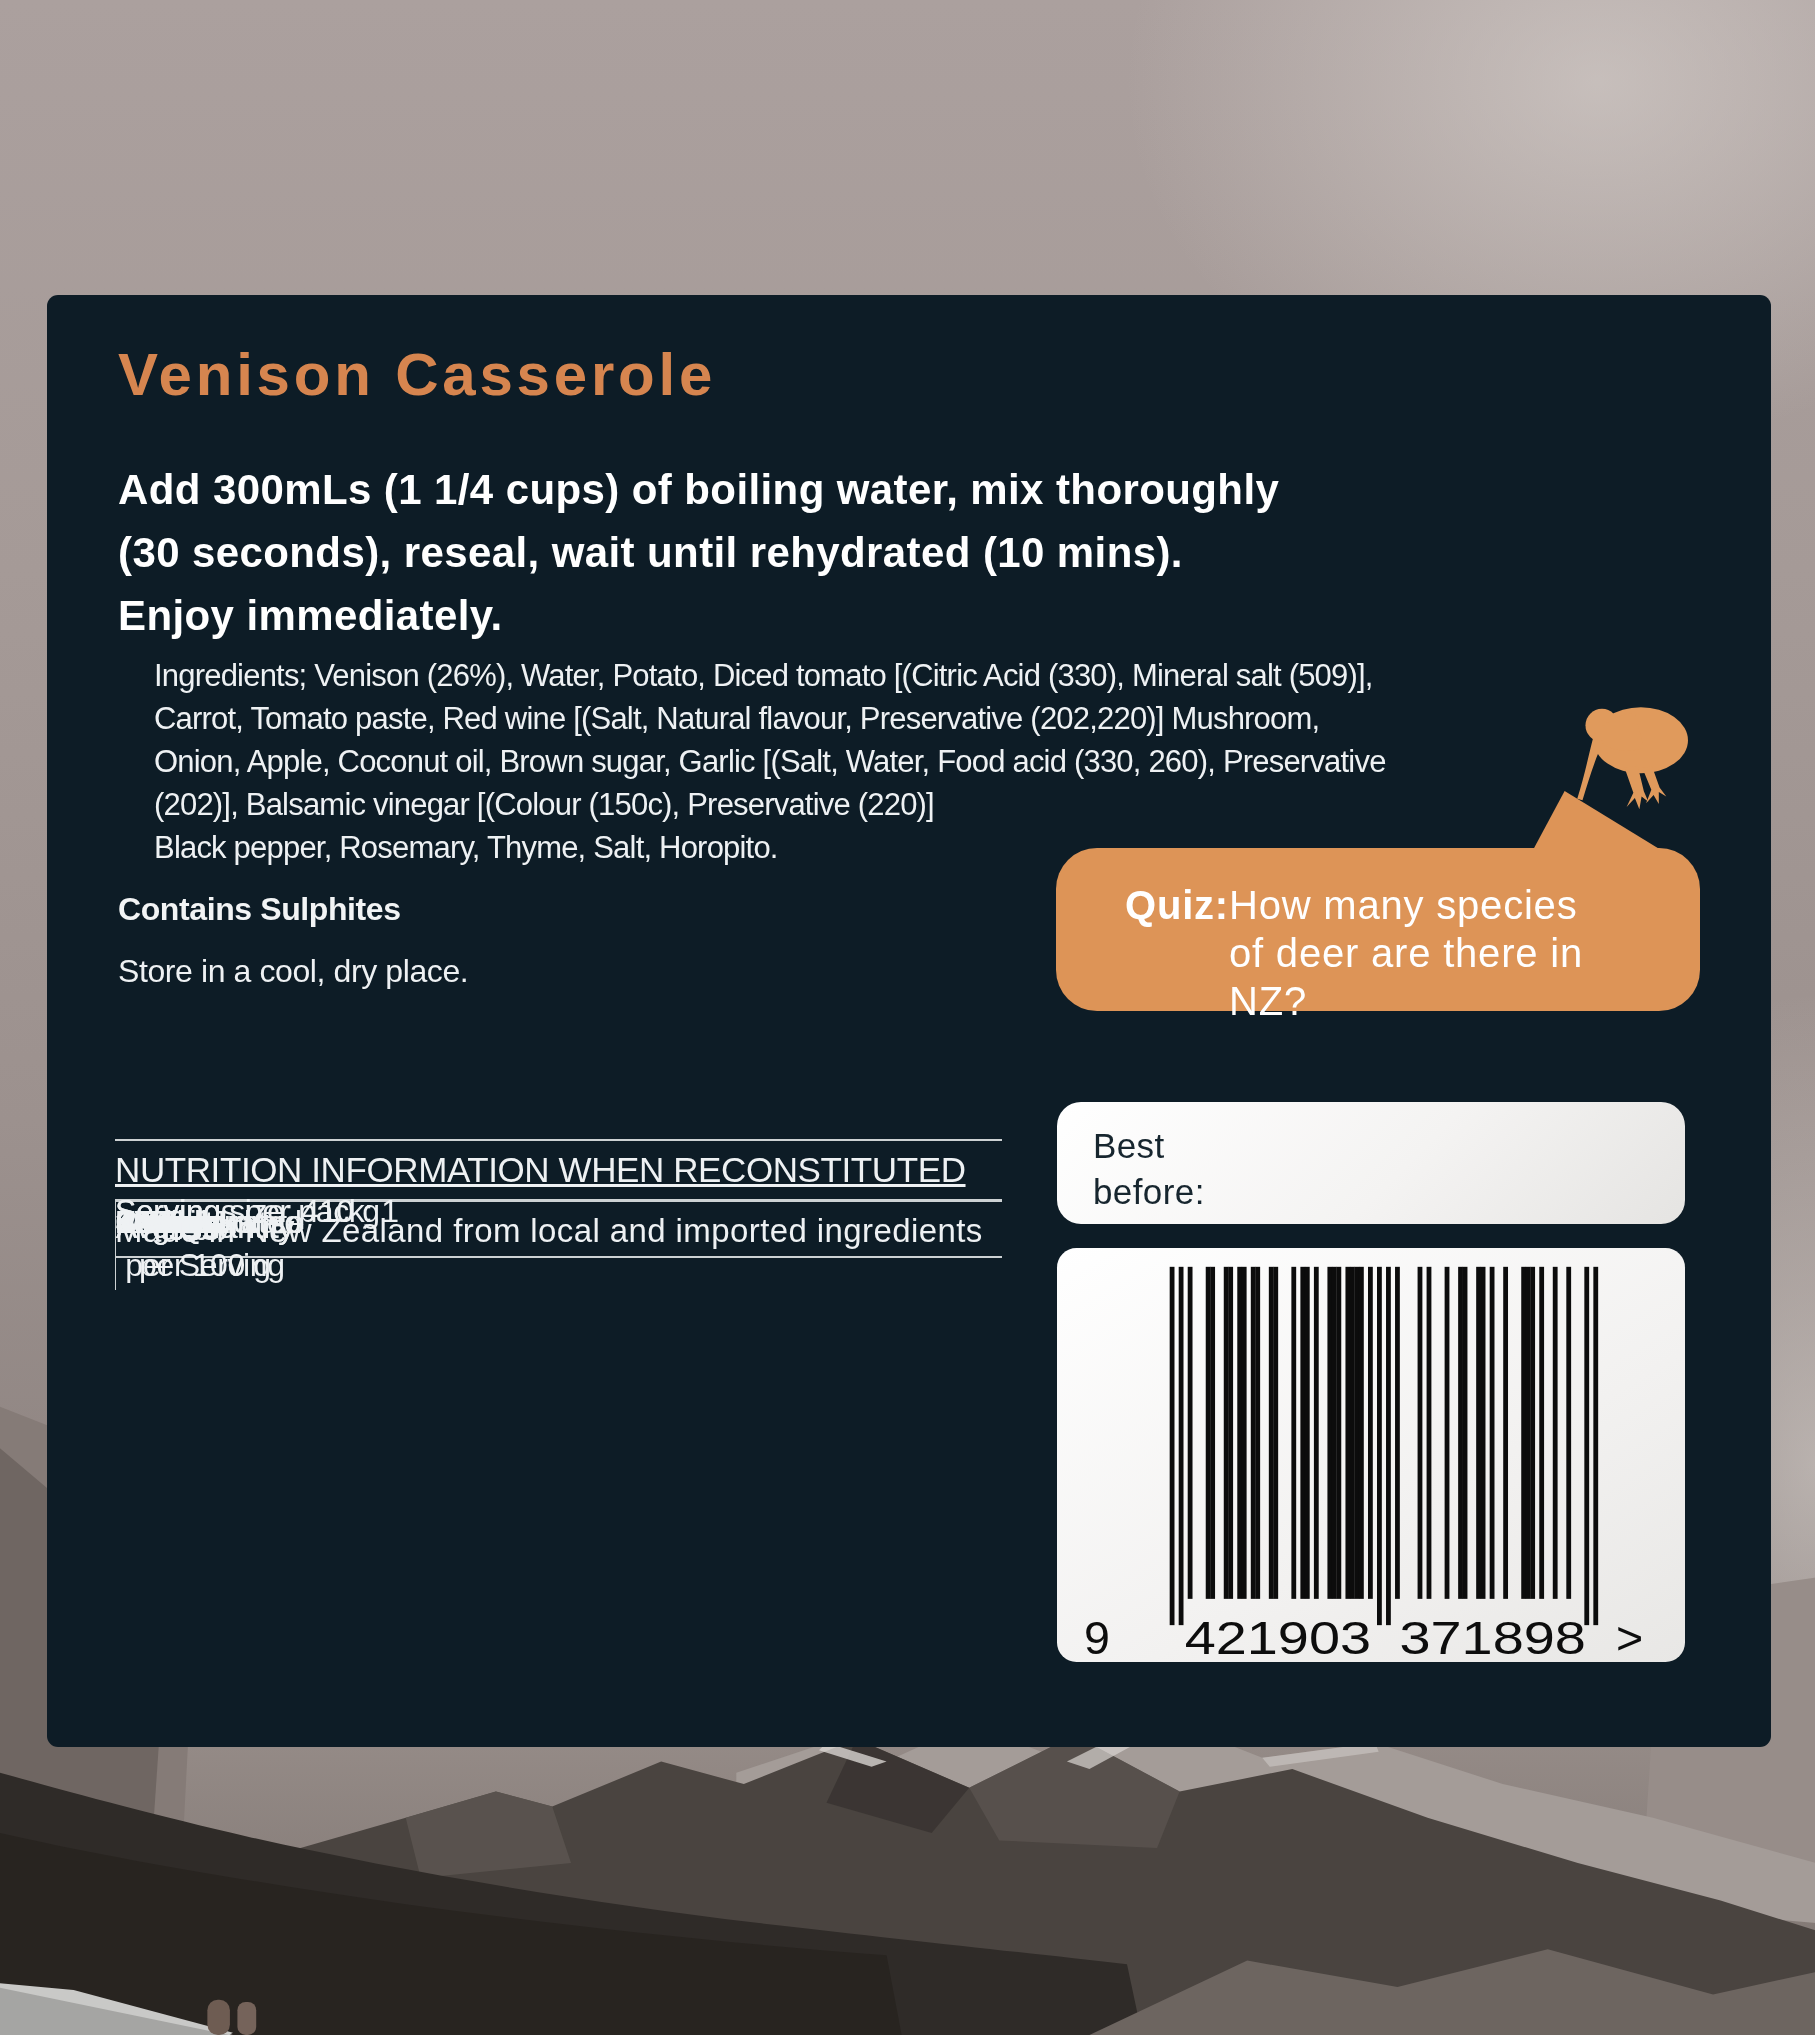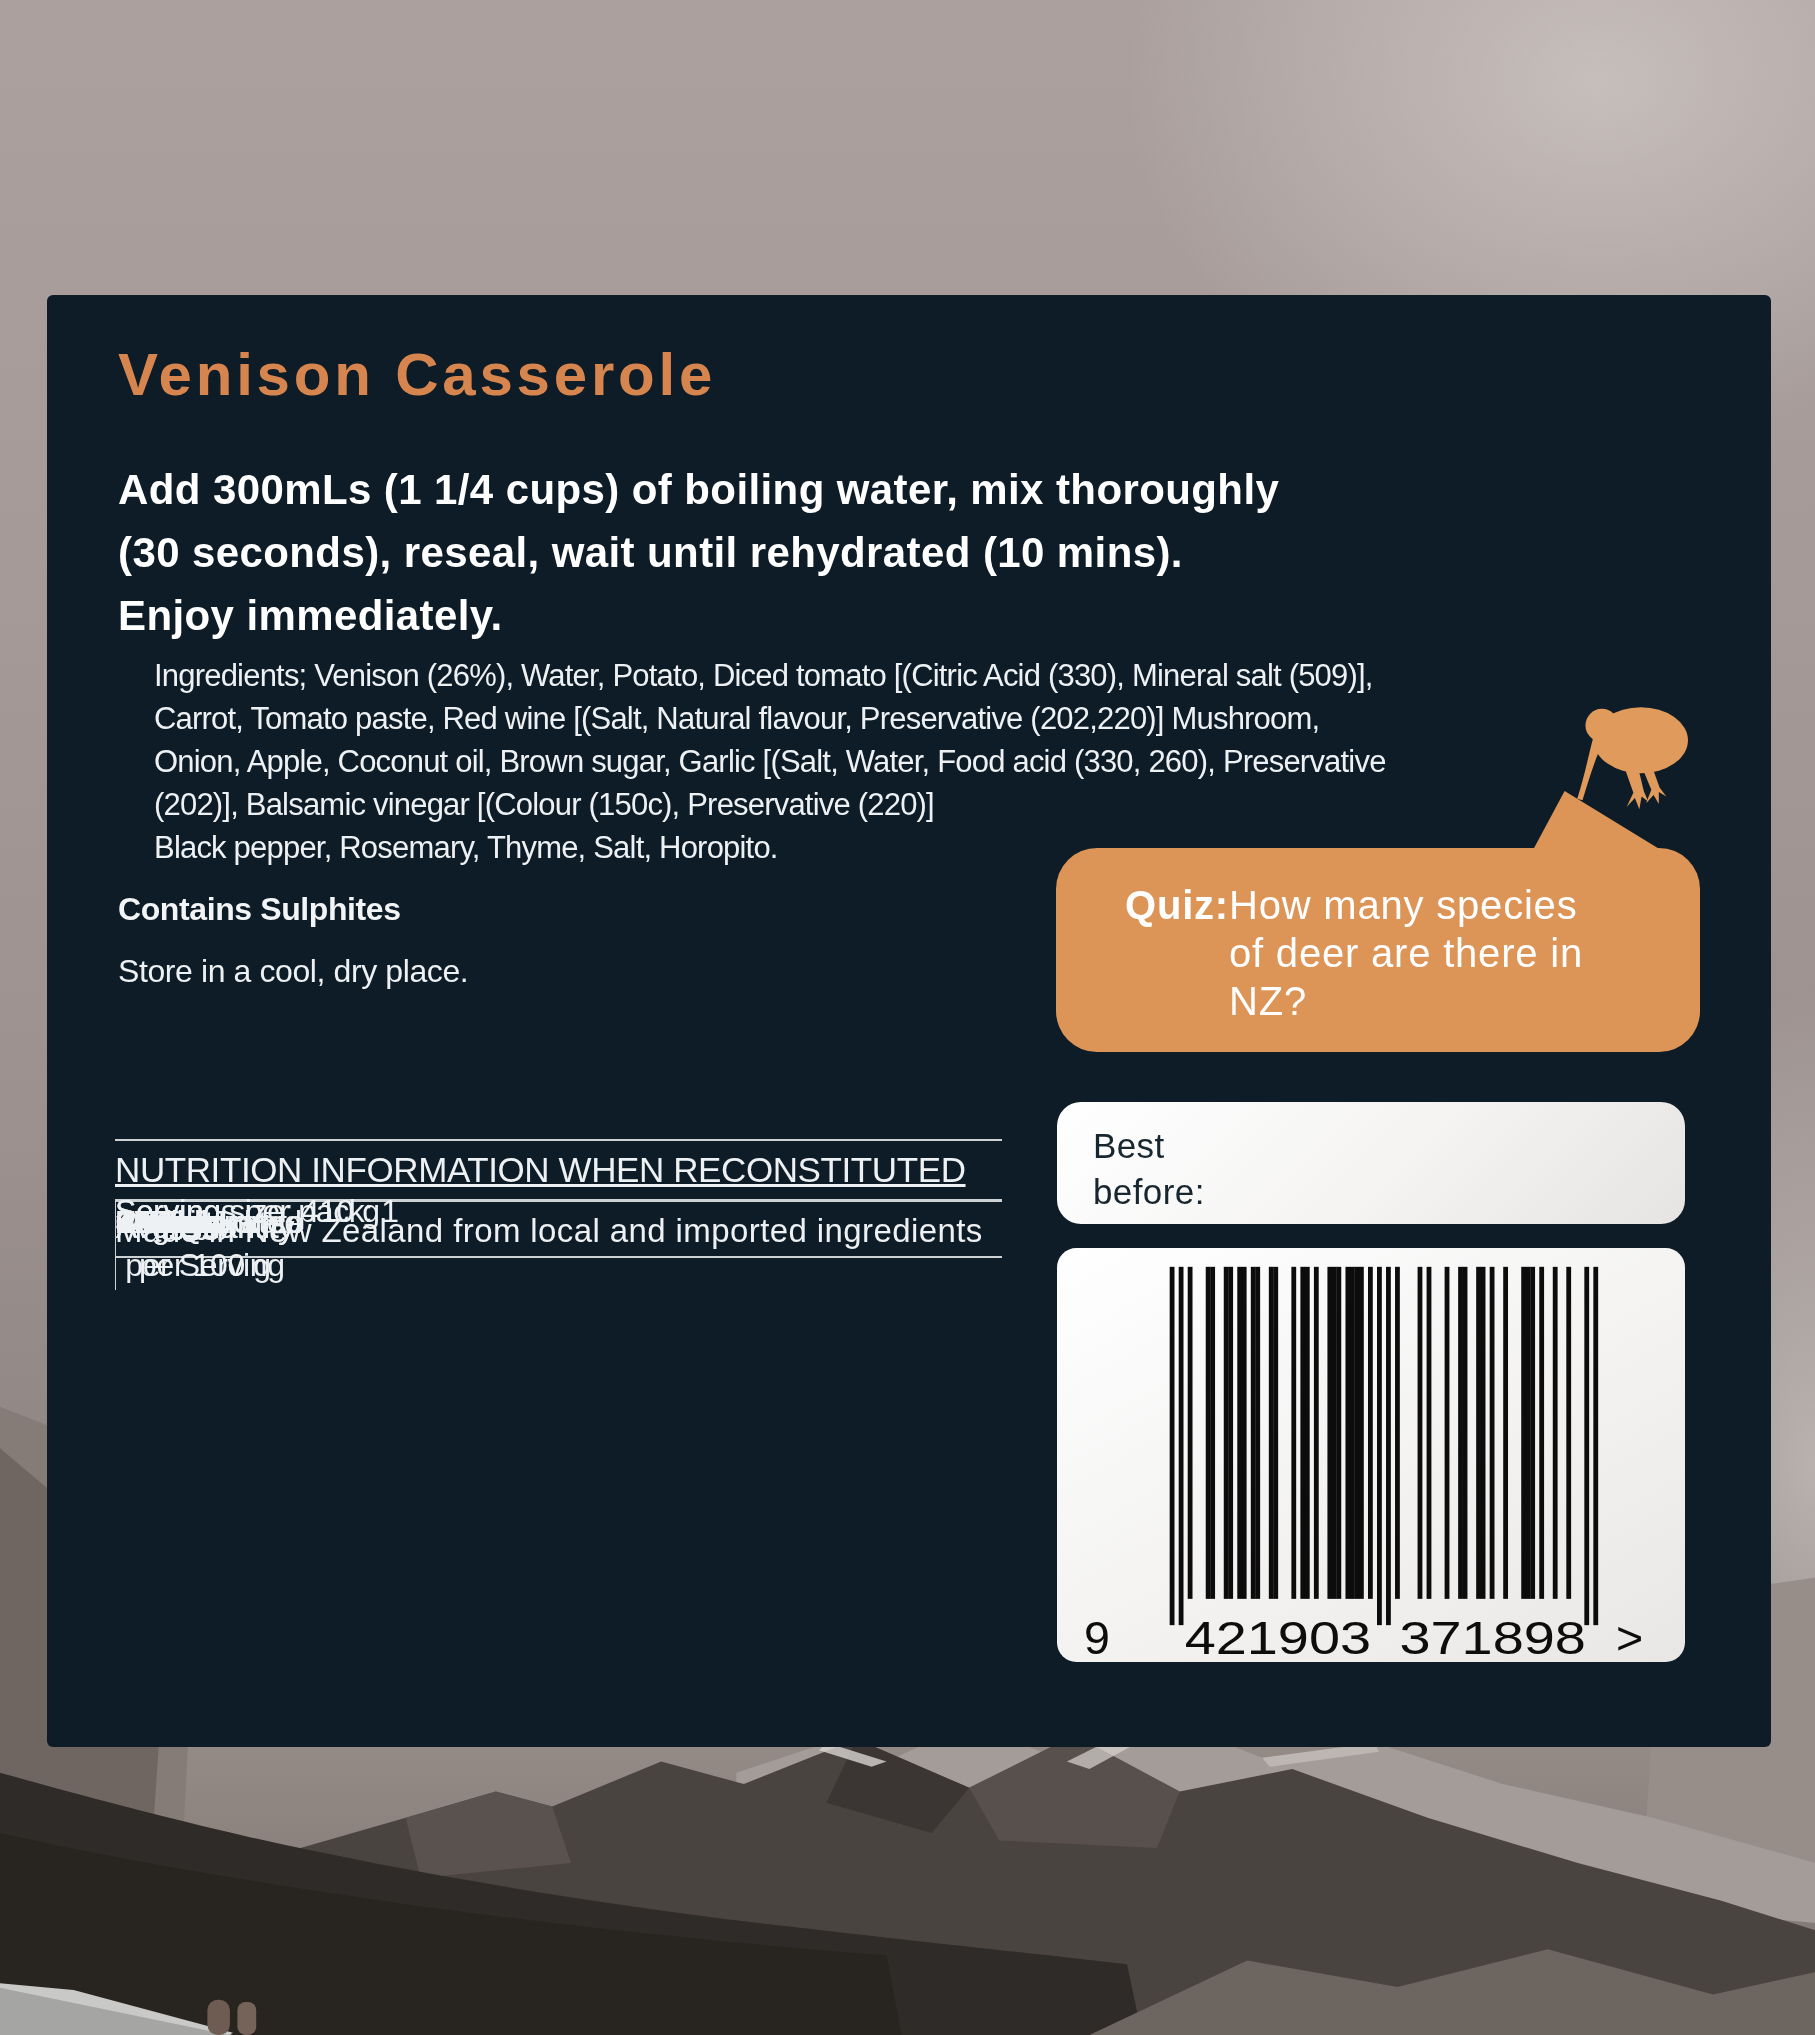--- a/index.html
+++ b/index.html
@@ -11,21 +11,21 @@
   .bg-highlight{
     position:absolute;inset:0;
     background:radial-gradient(676px 526px at 88% 4%,rgba(222,216,212,.55),rgba(222,216,212,0) 70%),
                radial-gradient(376px 676px at 100% 72%,rgba(225,220,216,.5),rgba(225,220,216,0) 70%);
   }
   .mountains{position:absolute;left:0;bottom:0;width:1816px;height:683px;display:block;}
 
   
   .card{
     position:absolute;left:47px;top:295px;width:1724px;height:1452px;
-    background:#0d1c26;border-radius:6px;
+    background:#0d1c26;border-radius:11px;
   }
   .card *{position:absolute;}
   .title{
     left:71px;top:45px;font-size:60px;font-weight:700;letter-spacing:3.8px;color:#d6854f;
     white-space:nowrap;
   }
   .instructions{
     left:71px;top:143px;width:1473px;font-size:42px;font-weight:700;line-height:63px;
     color:#ffffff;white-space:pre-line;letter-spacing:0.4px;margin-top:20px;
   }
@@ -35,21 +35,21 @@
   }
   .allergen{left:71px;top:596px;font-size:32px;font-weight:700;color:#f2f4f5;letter-spacing:-0.4px;}
   .storage{left:71px;top:658px;font-size:32px;color:#eef1f3;letter-spacing:-0.4px;}
 
   
   .kiwi{left:1525px;top:409px;width:116px;height:113px;}
   .kiwi path,.kiwi ellipse,.kiwi circle{fill:#e09a5c;}
   .tail{left:1486px;top:496px;width:128px;height:59px;}
   .tail polygon{fill:#dd9457;}
   .bubble{
-    left:1009px;top:553px;width:644px;height:204px;border-radius:41px;background:#dd9457;
+    left:1009px;top:553px;width:644px;height:163px;border-radius:41px;background:#dd9457;
   }
   .bubble-text{
     left:69px;top:33px;width:541px;font-size:40px;line-height:48px;color:#ffffff;
     font-weight:500;white-space:pre-line;letter-spacing:0.8px;
   }
   .bubble-text .bq{position:static;font-weight:700;}
   .answer{left:1029px;top:757px;font-size:41px;font-weight:500;color:#ffffff;letter-spacing:0.4px;white-space:nowrap;}
 
   
   .bestbox{

